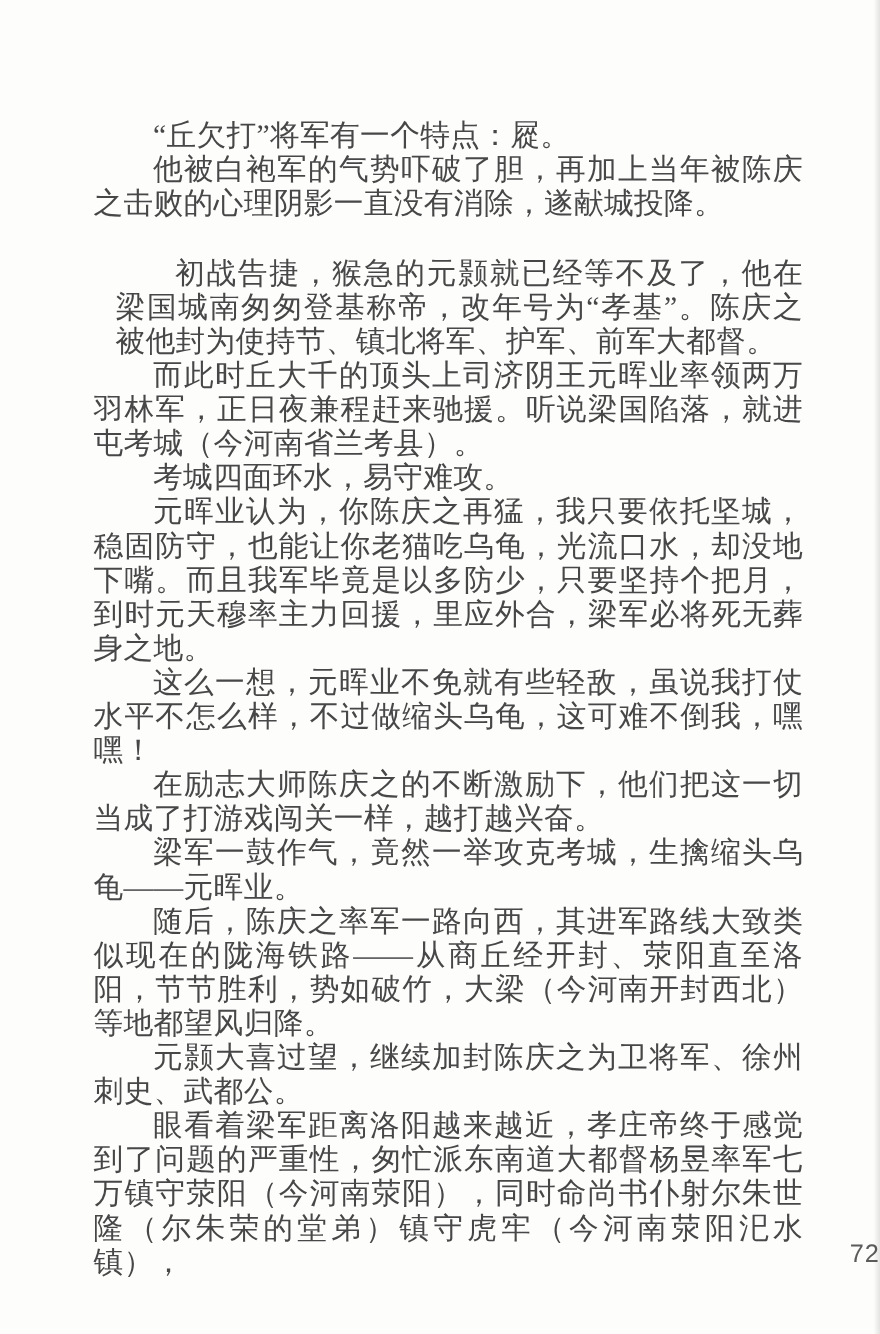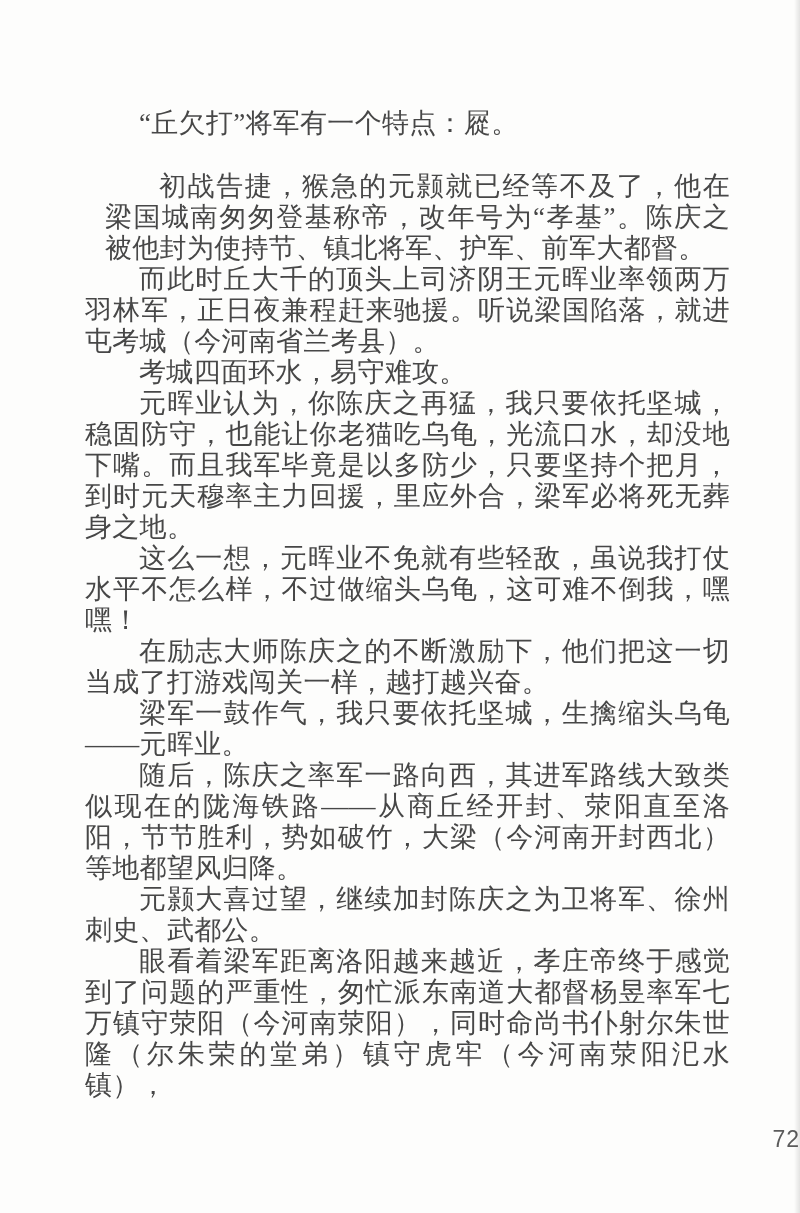--- a/index.html
+++ b/index.html
@@ -56,27 +56,28 @@
     font-family: Liberation Sans, sans-serif;
     letter-spacing: 1px;
   }
 </style>
 </head>
 <body>
 
 <div class="scan-page">
   <div class="text-block">
     <p class="para">“丘欠打”将军有一个特点：㞞。</p>
+    <p class="para">他被白袍军的气势吓破了胆，再加上当年被陈庆之击败的心理阴影一直没有消除，遂献城投降。</p>
     <p class="para gap-before">初战告捷，猴急的元颢就已经等不及了，他在梁国城南匆匆登基称帝，改年号为“孝基”。陈庆之被他封为使持节、镇北将军、护军、前军大都督。</p>
     <p class="para">而此时丘大千的顶头上司济阴王元晖业率领两万羽林军，正日夜兼程赶来驰援。听说梁国陷落，就进屯考城（今河南省兰考县）。</p>
     <p class="para">考城四面环水，易守难攻。</p>
     <p class="para">元晖业认为，你陈庆之再猛，我只要依托坚城，稳固防守，也能让你老猫吃乌龟，光流口水，却没地下嘴。而且我军毕竟是以多防少，只要坚持个把月，到时元天穆率主力回援，里应外合，梁军必将死无葬身之地。</p>
     <p class="para">这么一想，元晖业不免就有些轻敌，虽说我打仗水平不怎么样，不过做缩头乌龟，这可难不倒我，嘿嘿！</p>
     <p class="para">在励志大师陈庆之的不断激励下，他们把这一切当成了打游戏闯关一样，越打越兴奋。</p>
-    <p class="para">梁军一鼓作气，我只要依托坚城，生擒缩头乌龟——元晖业。</p>
+    <p class="para">梁军一鼓作气，竟然一举攻克考城，生擒缩头乌龟——元晖业。</p>
     <p class="para">随后，陈庆之率军一路向西，其进军路线大致类似现在的陇海铁路——从商丘经开封、荥阳直至洛阳，节节胜利，势如破竹，大梁（今河南开封西北）等地都望风归降。</p>
     <p class="para">元颢大喜过望，继续加封陈庆之为卫将军、徐州刺史、武都公。</p>
     <p class="para">眼看着梁军距离洛阳越来越近，孝庄帝终于感觉到了问题的严重性，匆忙派东南道大都督杨昱率军七万镇守荥阳（今河南荥阳），同时命尚书仆射尔朱世隆（尔朱荣的堂弟）镇守虎牢（今河南荥阳汜水镇），</p>
   </div>
 
   <div class="page-number">72</div>
 
   <div class="edge-shade"></div>
 </div>
 

